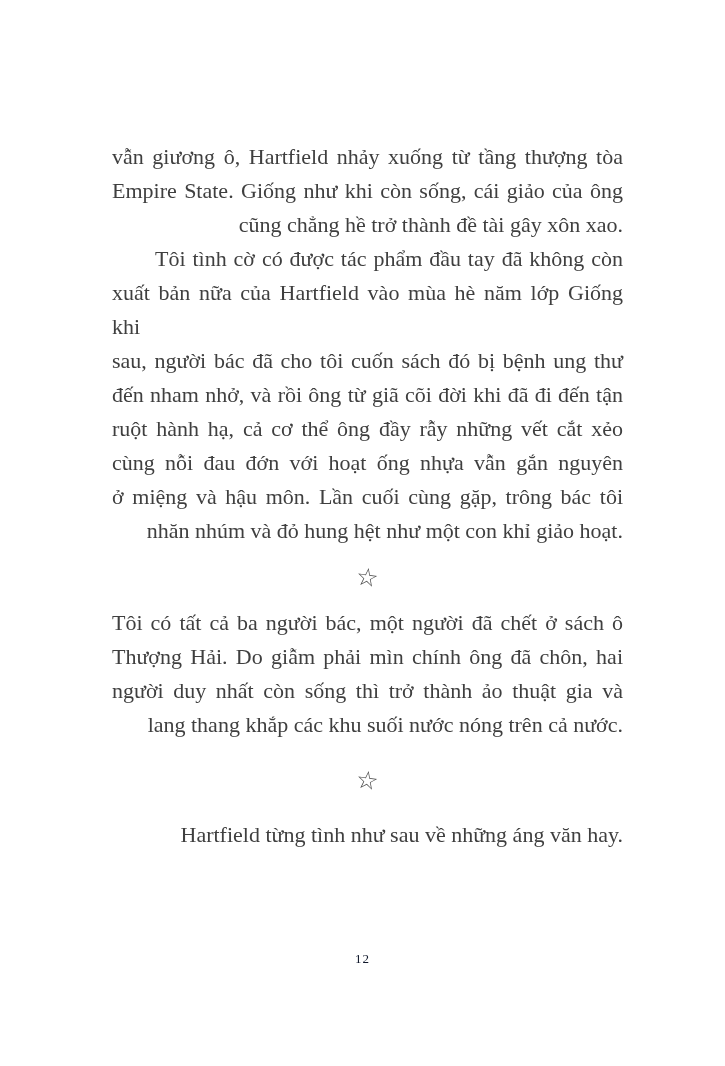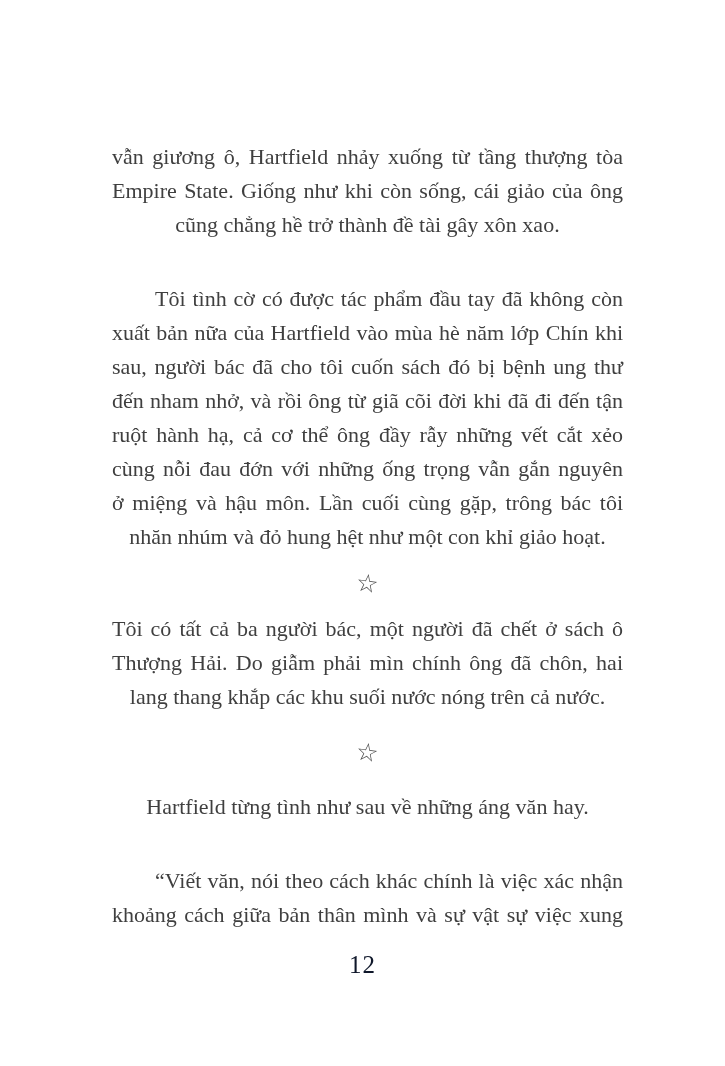--- a/index.html
+++ b/index.html
@@ -16,82 +16,79 @@
   }
   .text-block {
     position: absolute;
     left: 112px; top: 140px; width: 511px;
     font-family: "Liberation Serif", "DejaVu Serif", serif;
     font-size: 22px;
     line-height: 34px;
     color: #3f3f3f;
   }
   .paragraph { margin: 0; }
-  .line { text-align: center; }
+  .line { text-align: right; }
   .line.just {
     text-align: justify;
     text-align-last: justify;
   }
-  .line.indent { text-indent: 43px; margin-top: 40px; }
+  .line.indent { text-indent: 43px; }
   .divider {
     height: 58px;
     display: flex; align-items: center; justify-content: center;
   }
   .divider.tall { height: 76px; }
   .star {
     font-family: "DejaVu Sans", sans-serif;
     font-size: 25px;
     line-height: 1;
     color: #4f4f4f;
     display: inline-block;
     transform: rotate(8deg);
   }
   .page-number {
     position: absolute;
     left: 0; top: 951px; width: 725px;
     text-align: center;
     font-family: "Liberation Serif", "DejaVu Serif", serif;
-    font-size: 25px;
+    font-size: 13px;
     color: #0f172a;
     letter-spacing: 1px;
   }
 </style>
 </head>
 <body>
 
 <div class="page">
   <div class="text-block">
       <div class="paragraph">
         <div class="line just">vẫn giương ô, Hartfield nhảy xuống từ tầng thượng tòa</div>
         <div class="line just">Empire State. Giống như khi còn sống, cái giảo của ông</div>
         <div class="line">cũng chẳng hề trở thành đề tài gây xôn xao.</div>
       </div>
       <div class="paragraph">
         <div class="line just indent">Tôi tình cờ có được tác phẩm đầu tay đã không còn</div>
-        <div class="line just">xuất bản nữa của Hartfield vào mùa hè năm lớp Chín khi</div>
+        <div class="line just">xuất bản nữa của Hartfield vào mùa hè năm lớp Giống khi</div>
         <div class="line just">sau, người bác đã cho tôi cuốn sách đó bị bệnh ung thư</div>
         <div class="line just">đến nham nhở, và rồi ông từ giã cõi đời khi đã đi đến tận</div>
         <div class="line just">ruột hành hạ, cả cơ thể ông đầy rẫy những vết cắt xẻo</div>
-        <div class="line just">cùng nỗi đau đớn với những ống trọng vẫn gắn nguyên</div>
+        <div class="line just">cùng nỗi đau đớn với hoạt ống nhựa vẫn gắn nguyên</div>
         <div class="line just">ở miệng và hậu môn. Lần cuối cùng gặp, trông bác tôi</div>
         <div class="line">nhăn nhúm và đỏ hung hệt như một con khỉ giảo hoạt.</div>
       </div>
       <div class="divider">
         <span class="star">☆</span>
       </div>
       <div class="paragraph">
         <div class="line just">Tôi có tất cả ba người bác, một người đã chết ở sách ô</div>
         <div class="line just">Thượng Hải. Do giẫm phải mìn chính ông đã chôn, hai</div>
+        <div class="line just">người duy nhất còn sống thì trở thành ảo thuật gia và</div>
         <div class="line">lang thang khắp các khu suối nước nóng trên cả nước.</div>
       </div>
       <div class="divider tall">
         <span class="star">☆</span>
       </div>
       <div class="paragraph">
         <div class="line">Hartfield từng tình như sau về những áng văn hay.</div>
       </div>
-      <div class="paragraph">
-        <div class="line just indent">“Viết văn, nói theo cách khác chính là việc xác nhận</div>
-        <div class="line just">khoảng cách giữa bản thân mình và sự vật sự việc xung</div>
-      </div>
     </div>
   <div class="page-number">12</div>
 </div>
 
 </body></html>

